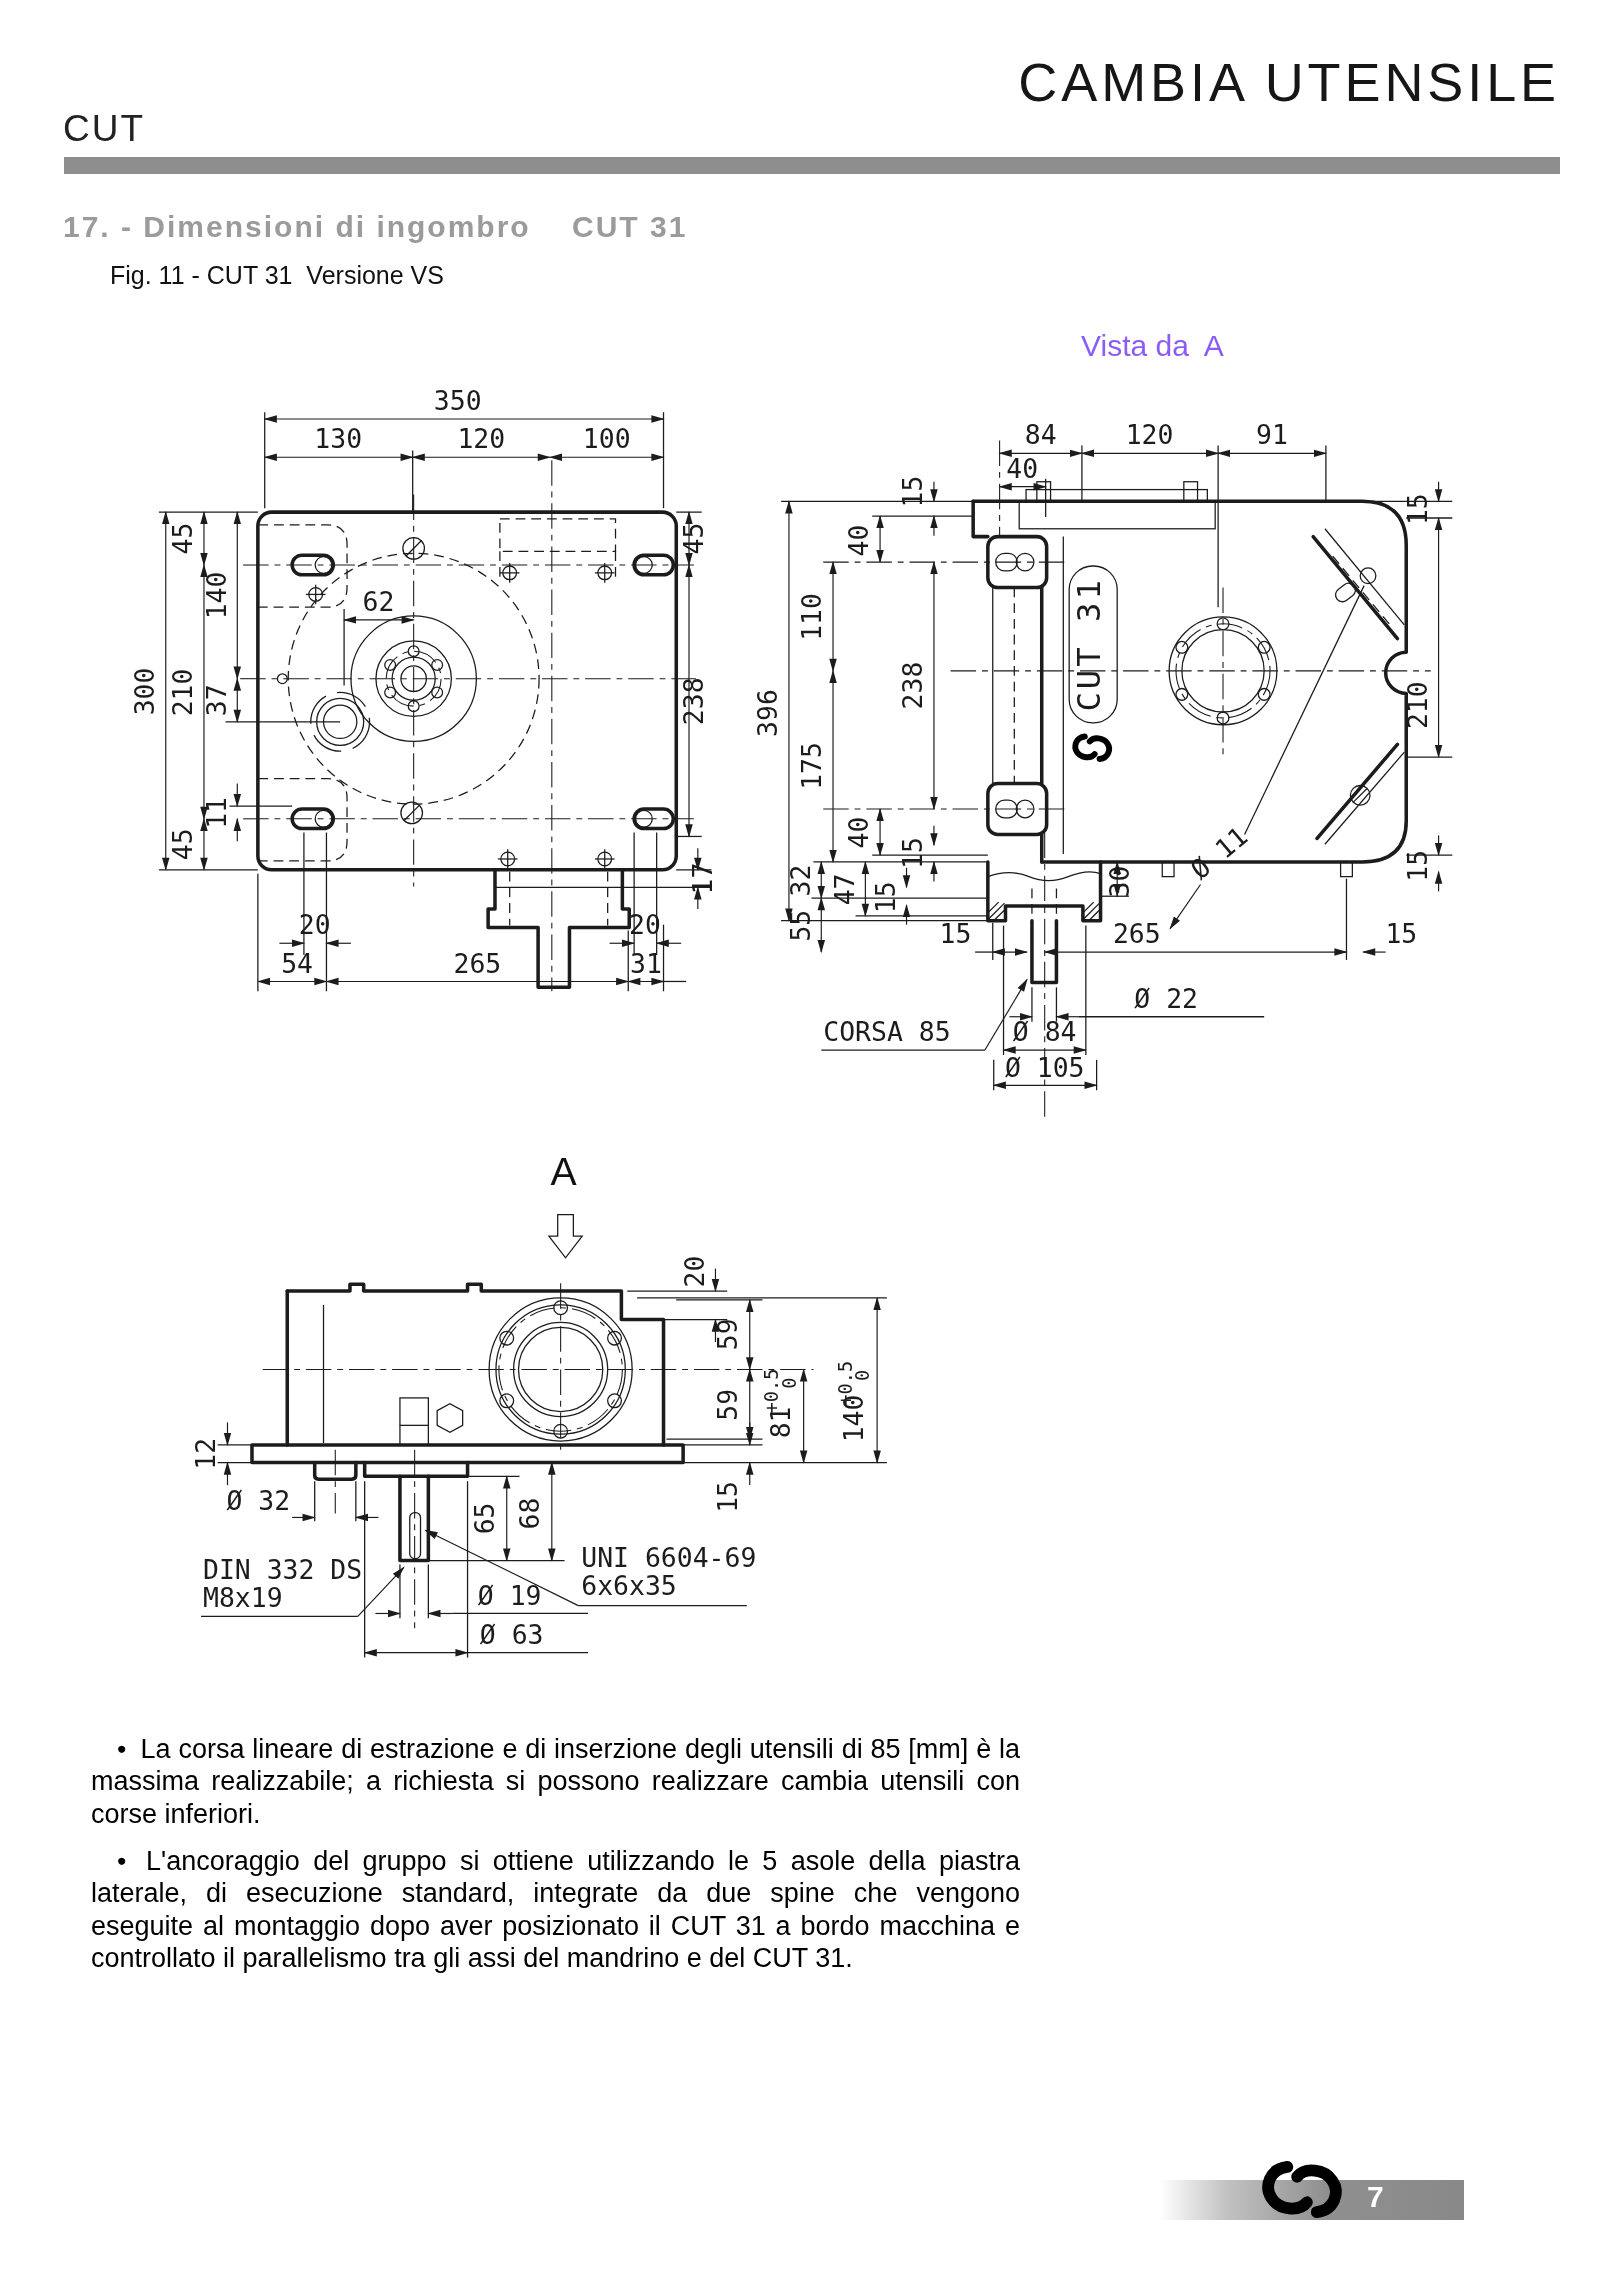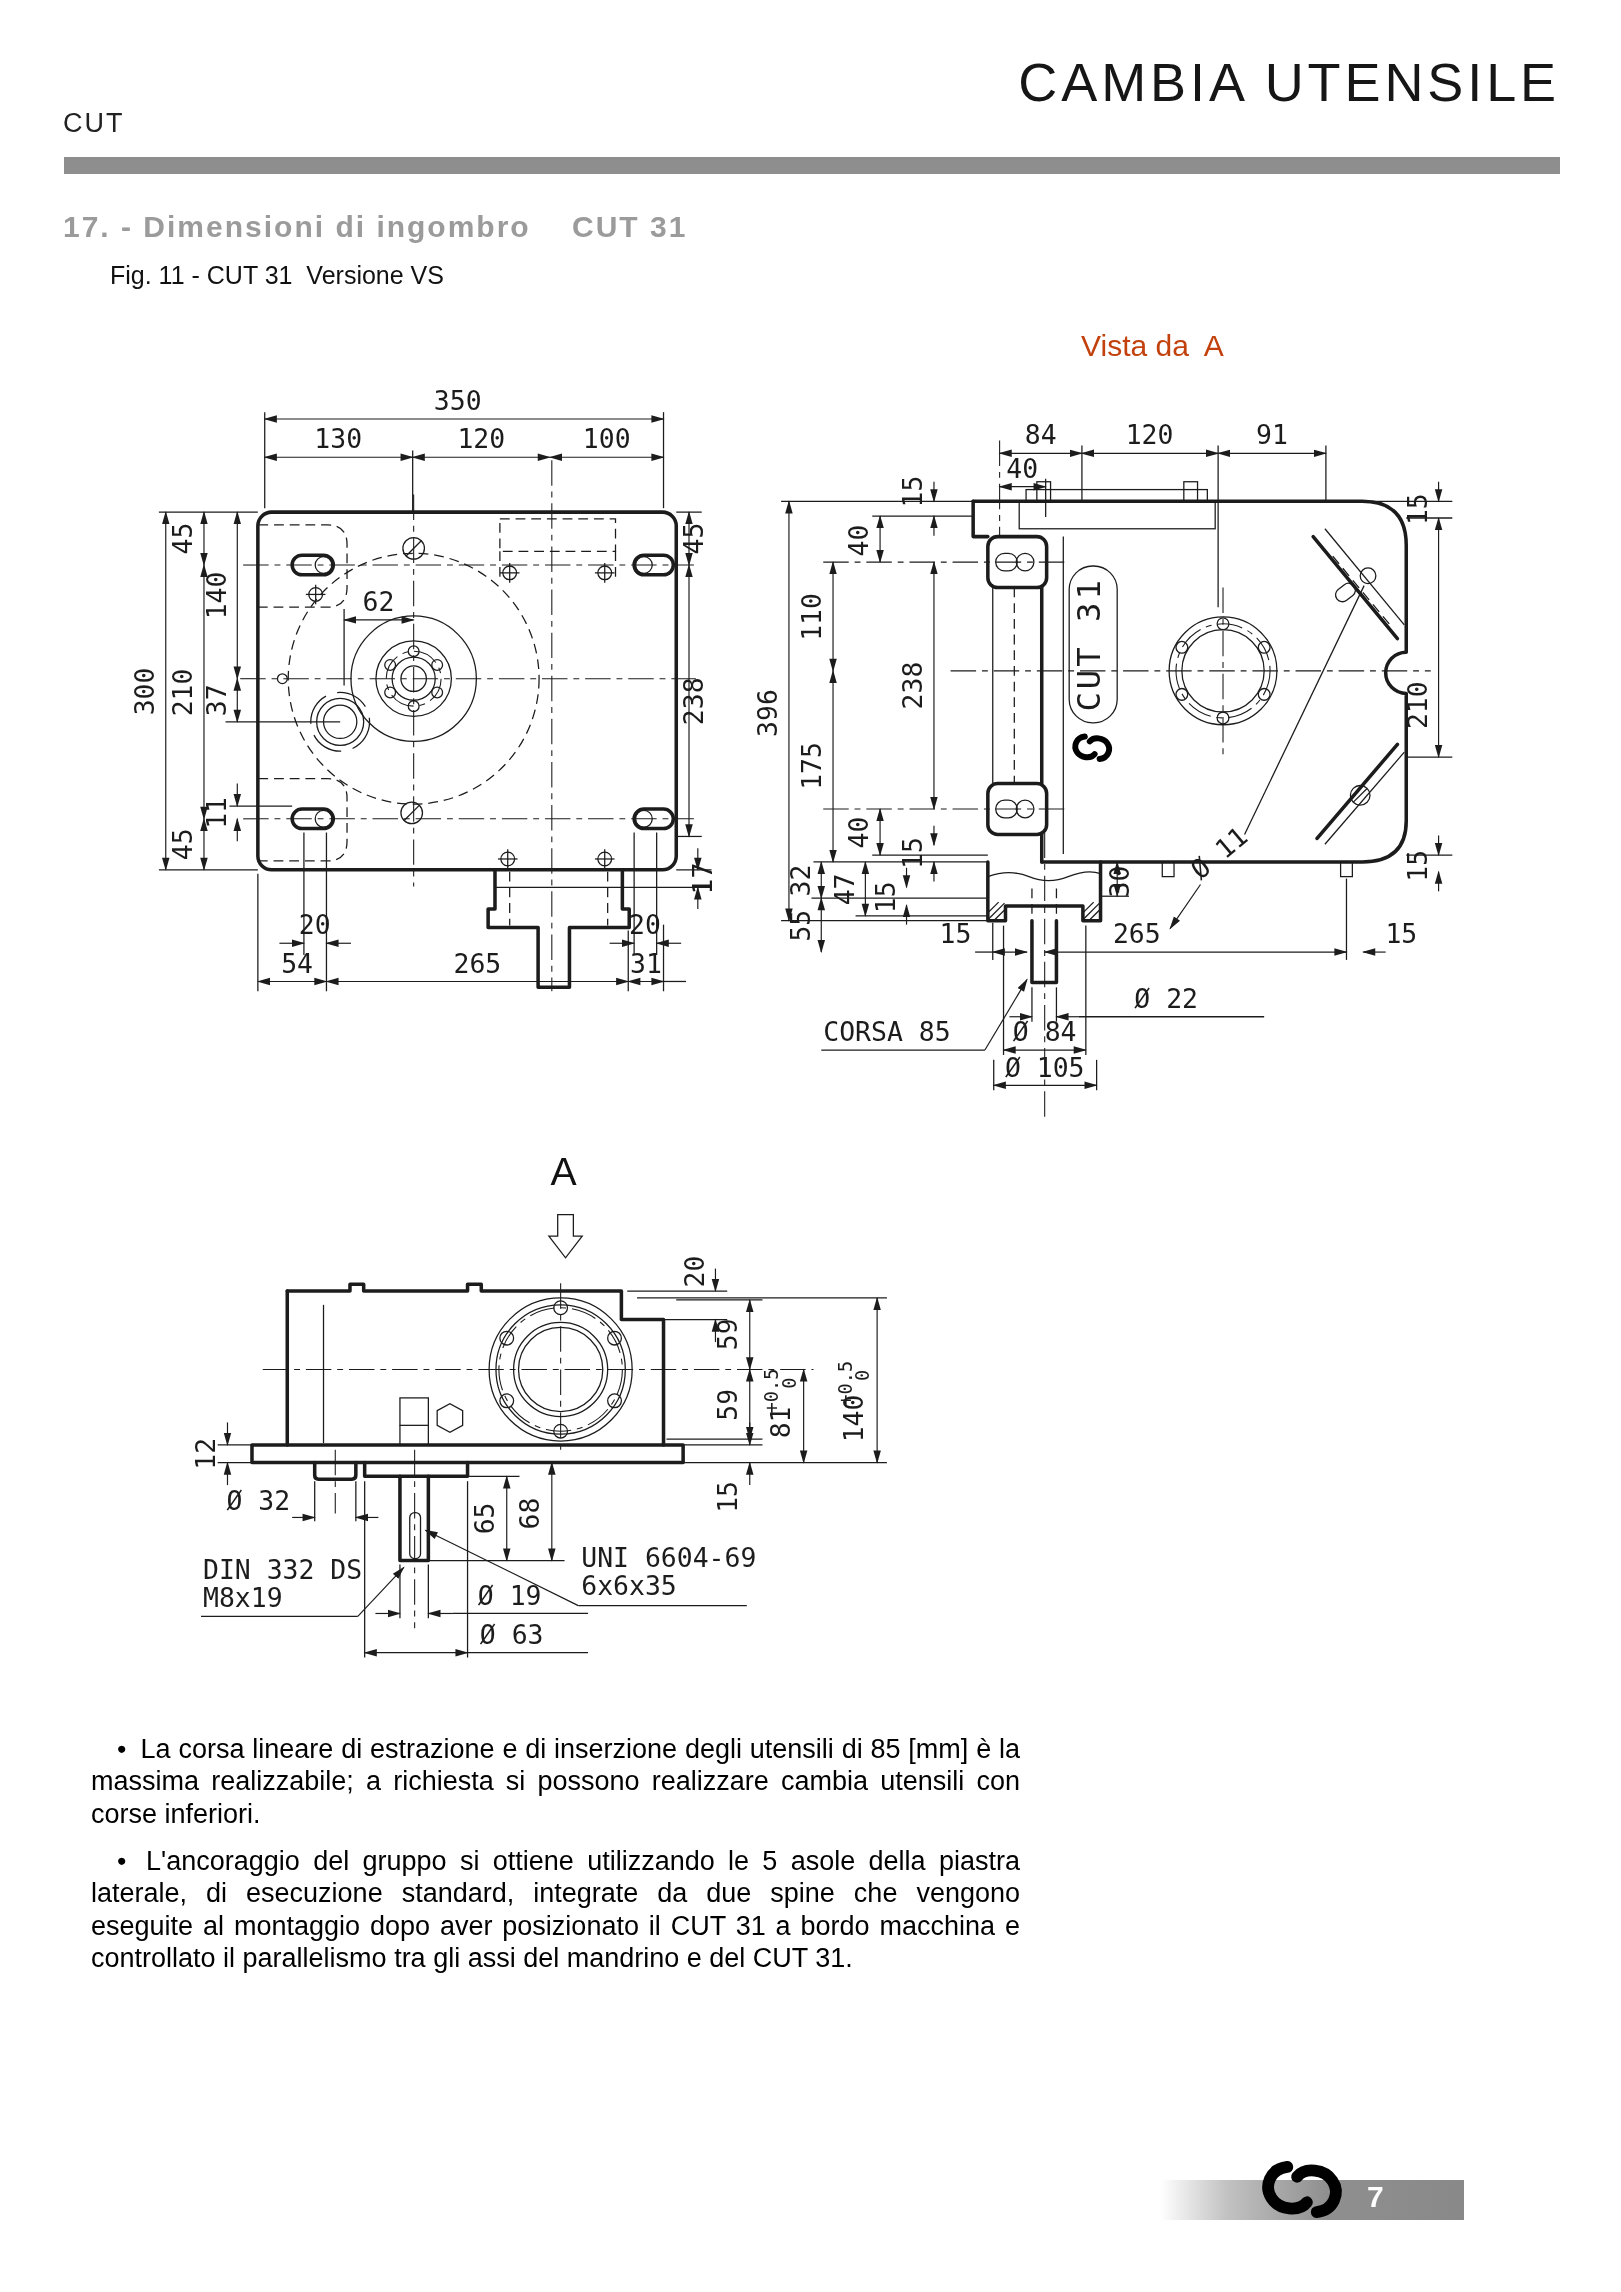--- a/index.html
+++ b/index.html
@@ -1,25 +1,25 @@
 <!DOCTYPE html>
 <html><head>
 <meta charset="utf-8">
 <style>
   html,body{margin:0;padding:0;background:#e8e8e8;}
   .page{position:relative;width:1621px;height:2293px;background:#ffffff;margin:0 auto;
         font-family:"Liberation Sans",sans-serif;color:#1c1c1c;overflow:hidden;}
   .abs{position:absolute;}
 
-  .brand-left{left:63px;top:108px;font-size:27px;letter-spacing:2px;color:#222;}
+  .brand-left{left:63px;top:108px;font-size:37px;letter-spacing:2px;color:#222;}
   .brand-right{right:61px;top:51px;font-size:54px;letter-spacing:3.9px;color:#161616;white-space:pre;}
   .header-bar{left:64px;top:157px;width:1496px;height:16.7px;background:#8e8e8e;}
   .sec-heading{left:63px;top:210px;font-size:30px;font-weight:bold;letter-spacing:2px;color:#9b9b9b;white-space:pre;}
   .fig-caption{left:110px;top:261px;font-size:25px;color:#111;white-space:pre;}
-  .vista-label{left:1081px;top:329px;font-size:30px;color:#c2410c;white-space:pre;}
+  .vista-label{left:1081px;top:329px;font-size:30px;color:#8b5cf6;white-space:pre;}
 
   
   svg .tk{fill:none;stroke:#1c1c1c;stroke-width:3.6;stroke-linejoin:round;stroke-linecap:round;}
   svg .tn{fill:none;stroke:#1c1c1c;stroke-width:1.3;}
   svg .dsh{fill:none;stroke:#1c1c1c;stroke-width:1.3;stroke-dasharray:10 6;}
   svg .cl{fill:none;stroke:#1c1c1c;stroke-width:1.1;stroke-dasharray:26 6 6 6;}
   svg .dim{fill:none;stroke:#1c1c1c;stroke-width:1.2;}
   svg text.d{font-family:"DejaVu Sans Mono","Liberation Mono",monospace;font-size:27px;fill:#1c1c1c;text-anchor:middle;}
   svg text.ds{font-size:19px;}
   svg text.as{text-anchor:start;}

